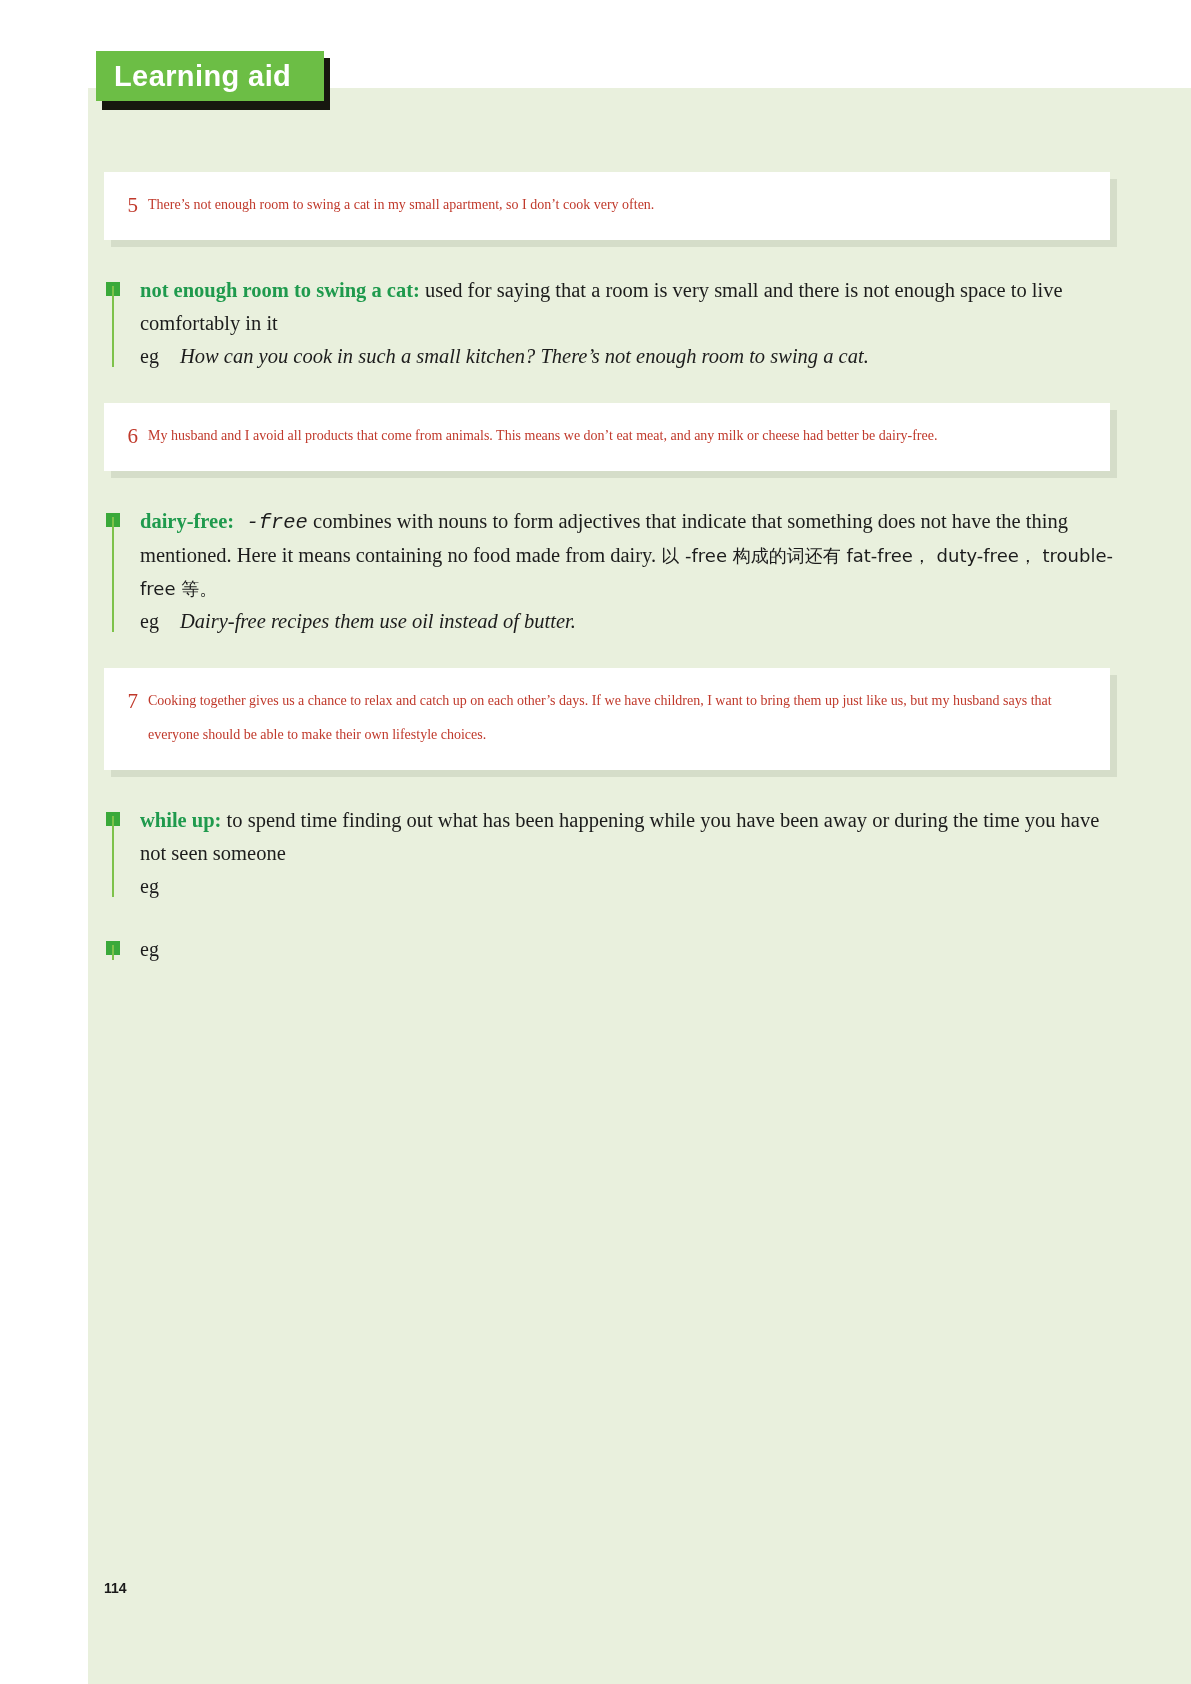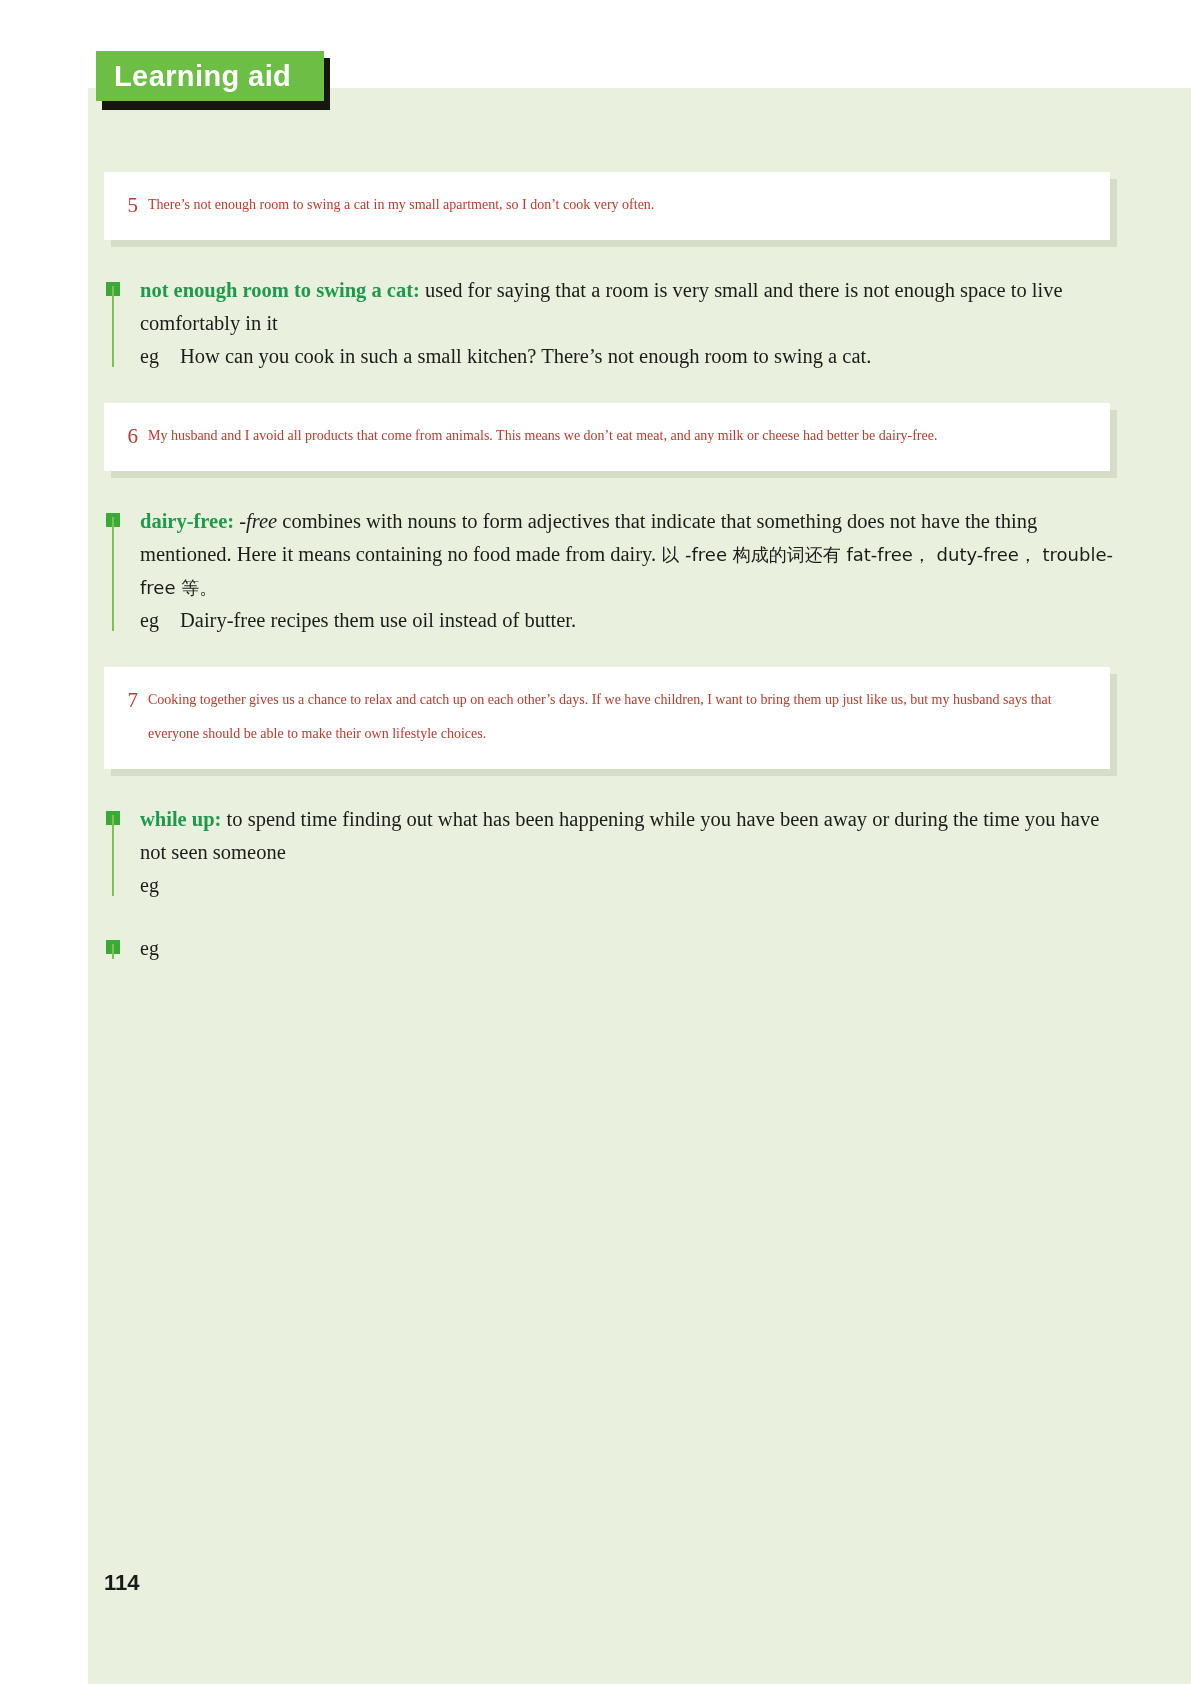--- a/index.html
+++ b/index.html
@@ -131,49 +131,51 @@
     line-height: 33px;
     color: #1c1c1c;
   }
   .term {
     color: #1f9a4d;
     font-weight: bold;
     margin-top: 48px;
   }
   .it {
     font-style: italic;
+    font-family: Liberation Mono, monospace;
   }
   .cn {
     font-family: "DejaVu Sans", sans-serif;
     font-size: 18px;
   }
   .eg-row {
     display: flex;
   }
   .eg-label {
     font-size: 20px;
     line-height: 33px;
     width: 40px;
     flex: 0 0 40px;
     color: #1c1c1c;
   }
   .eg-text {
     font-size: 20.5px;
     line-height: 33px;
+    font-style: italic;
     color: #1c1c1c;
   }
 
   
   .page-number {
     position: absolute;
     left: 104px;
     bottom: 88px;
     font-family: "Liberation Sans", sans-serif;
     font-weight: bold;
-    font-size: 22px;
+    font-size: 14px;
     color: #1a1a1a;
   }
 </style>
 </head>
 <body>
 
 <div class="page">
   <div class="page-field"></div>
 
   <div class="header-tag-wrap">

